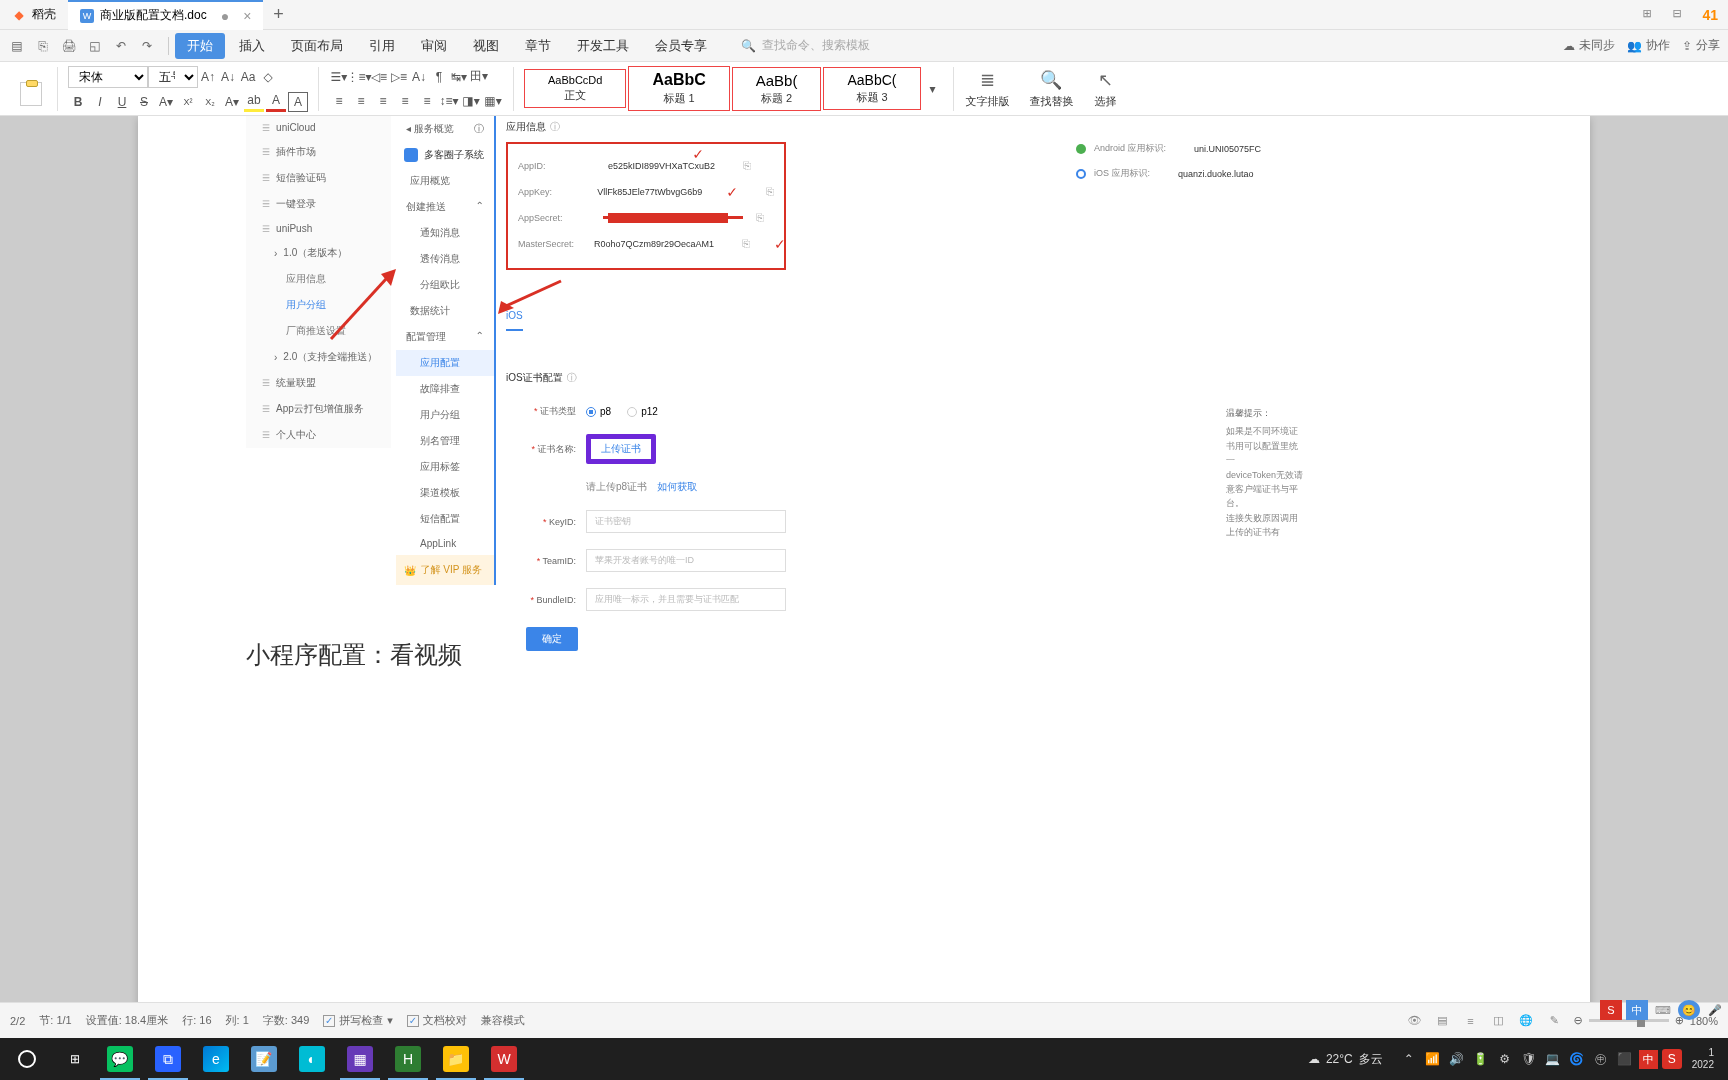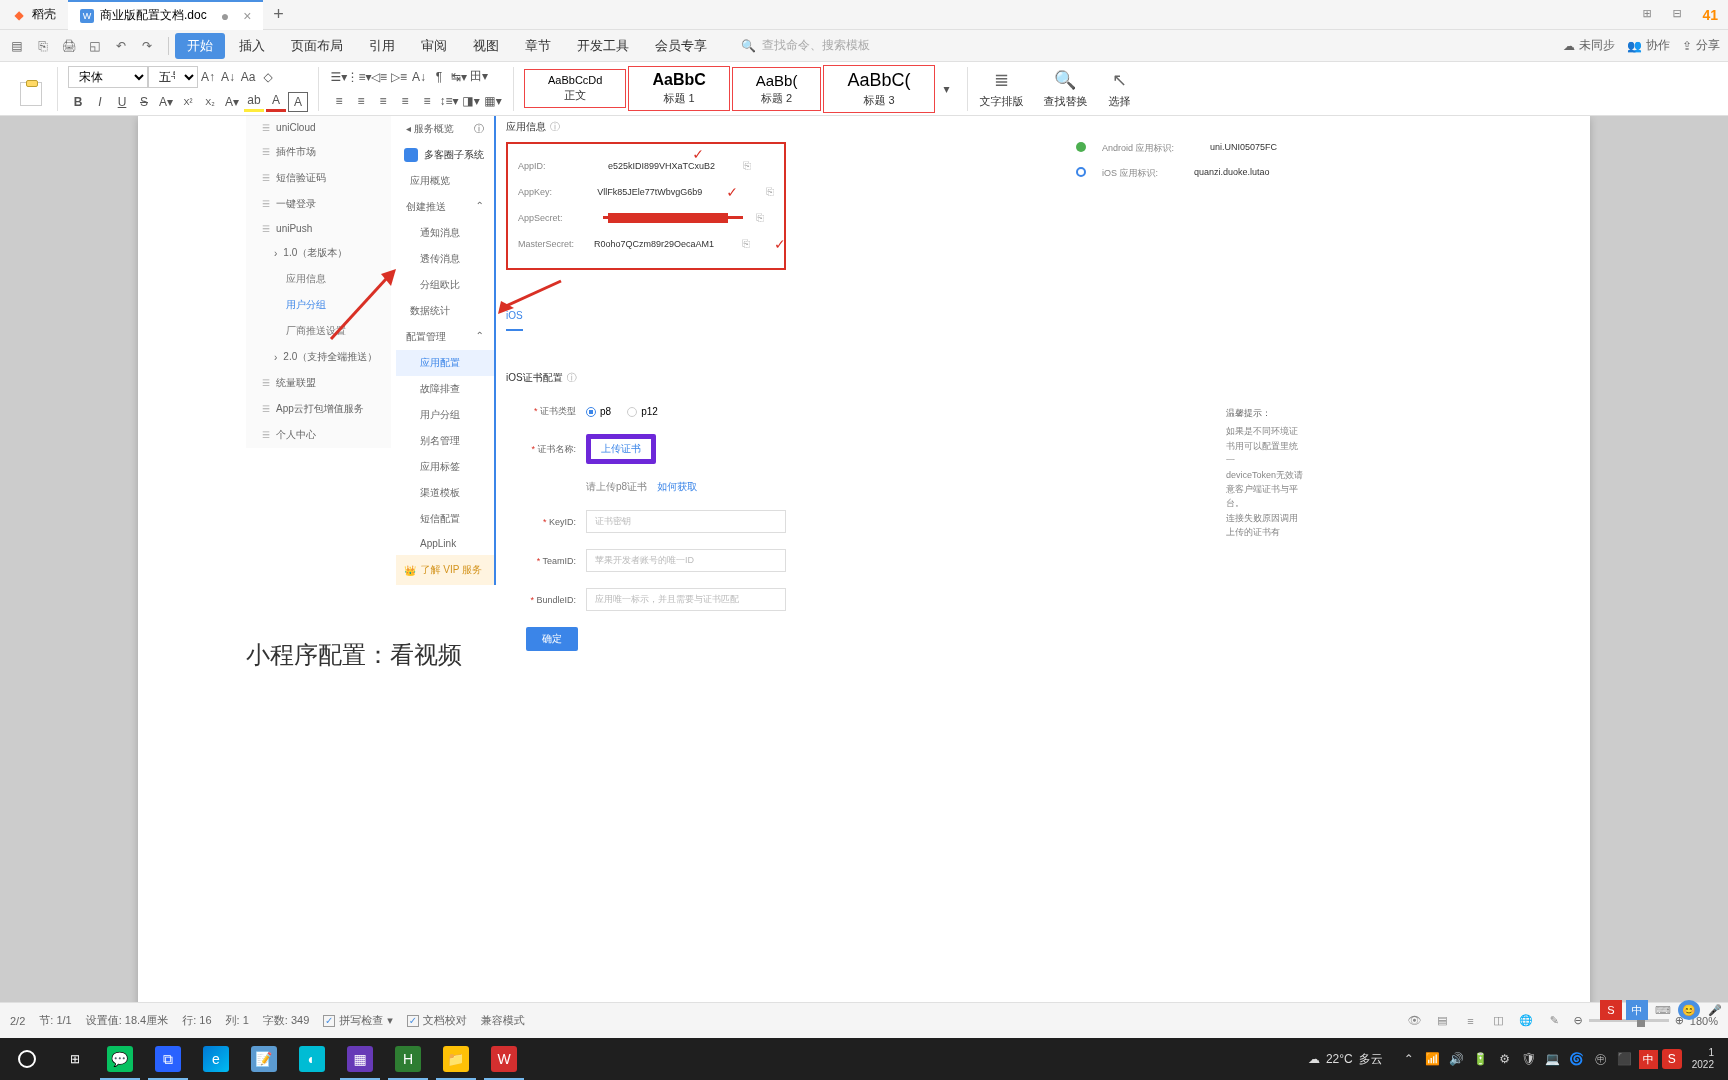--- a/index.html
+++ b/index.html
@@ -77,21 +77,21 @@
     .ec-header { padding: 4px 0 8px; color: #333; display: flex; align-items: center; gap: 4px; }
     .ec-appinfo { border: 2px solid #d93025; padding: 10px; margin-bottom: 12px; position: relative; width: 280px; }
     .ec-row { display: flex; gap: 20px; padding: 6px 0; align-items: center; }
     .ec-label { width: 70px; color: #888; font-size: 9px; }
     .ec-val { color: #333; font-size: 9px; position: relative; }
     .ec-copy { color: #aaa; margin-left: 8px; font-size: 10px; }
     .ec-redacted { background: #d93025; height: 10px; width: 120px; display: inline-block; position: relative; }
     .ec-check { position: absolute; color: #d93025; font-size: 14px; }
     
     .ec-right-info { position: absolute; left: 570px; top: 20px; font-size: 9px; }
-    .ec-ri-row { display: flex; gap: 16px; padding: 6px 0; }
+    .ec-ri-row { display: flex; align-items: center; gap: 8px; padding: 6px 0; }
     .ec-ri-dot { width: 10px; height: 10px; border-radius: 50%; }
     .ec-ri-label { color: #888; }
     .ec-ri-val { color: #333; margin-left: 20px; }
     
     .arrow-red { position: absolute; }
     .arrow-svg { stroke: #d93025; stroke-width: 3; fill: none; }
     .arrow-head { fill: #d93025; }
     
     .ec-tab { color: #3b85e8; padding: 8px 0; border-bottom: 2px solid #3b85e8; display: inline-block; margin-top: 20px; }
     .ec-form { margin-top: 36px; width: 480px; }
@@ -264,21 +264,21 @@
     </div>
     <div class="rb-style-box">
       <div style="font-size:16px;font-weight:bold">AaBbC</div>
       <div class="rb-style-name">标题 1</div>
     </div>
     <div class="rb-style-box">
       <div style="font-size:15px">AaBb(</div>
       <div class="rb-style-name">标题 2</div>
     </div>
     <div class="rb-style-box">
-      <div style="font-size:18px">AaBbC(</div>
+      <div style="font-size:14px">AaBbC(</div>
       <div class="rb-style-name">标题 3</div>
     </div>
     <span class="rb-btn">▾</span>
   </div>
   <div class="ribbon-sep"></div>
   <div class="rb-big-btn">
     <span class="rb-big-icon">≣</span>
     <span class="rb-label">文字排版</span>
   </div>
   <div class="rb-big-btn">

